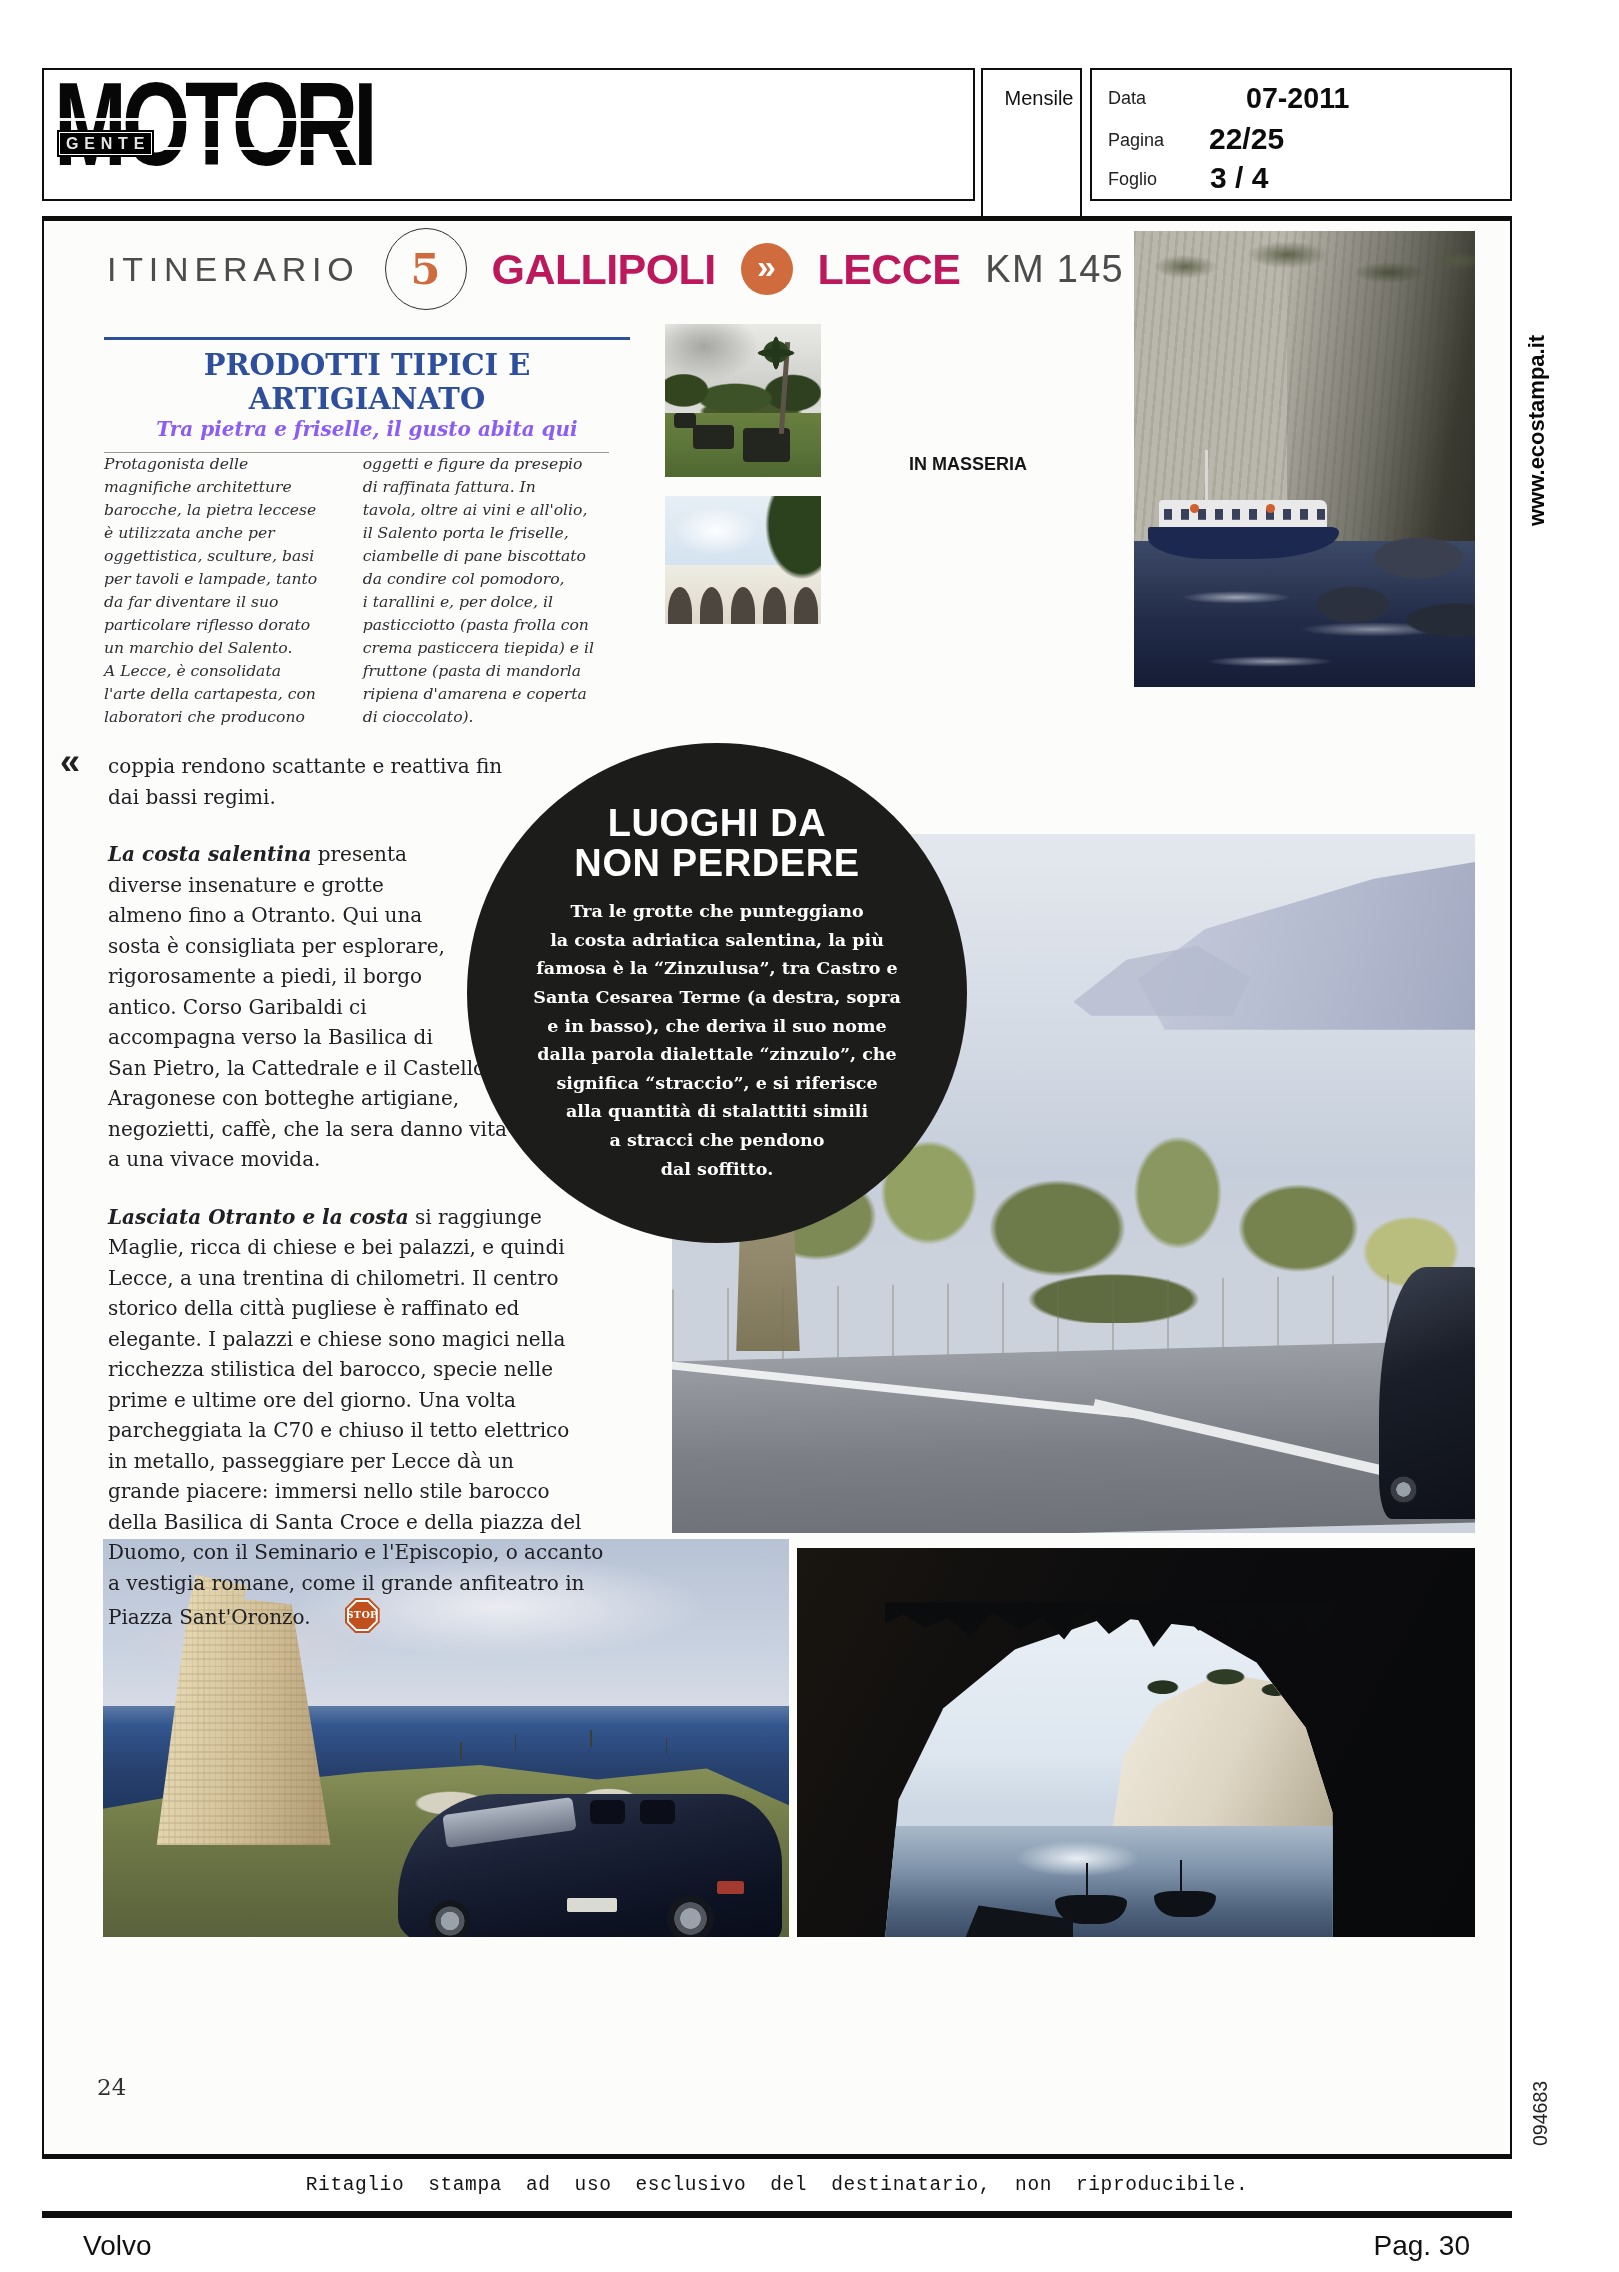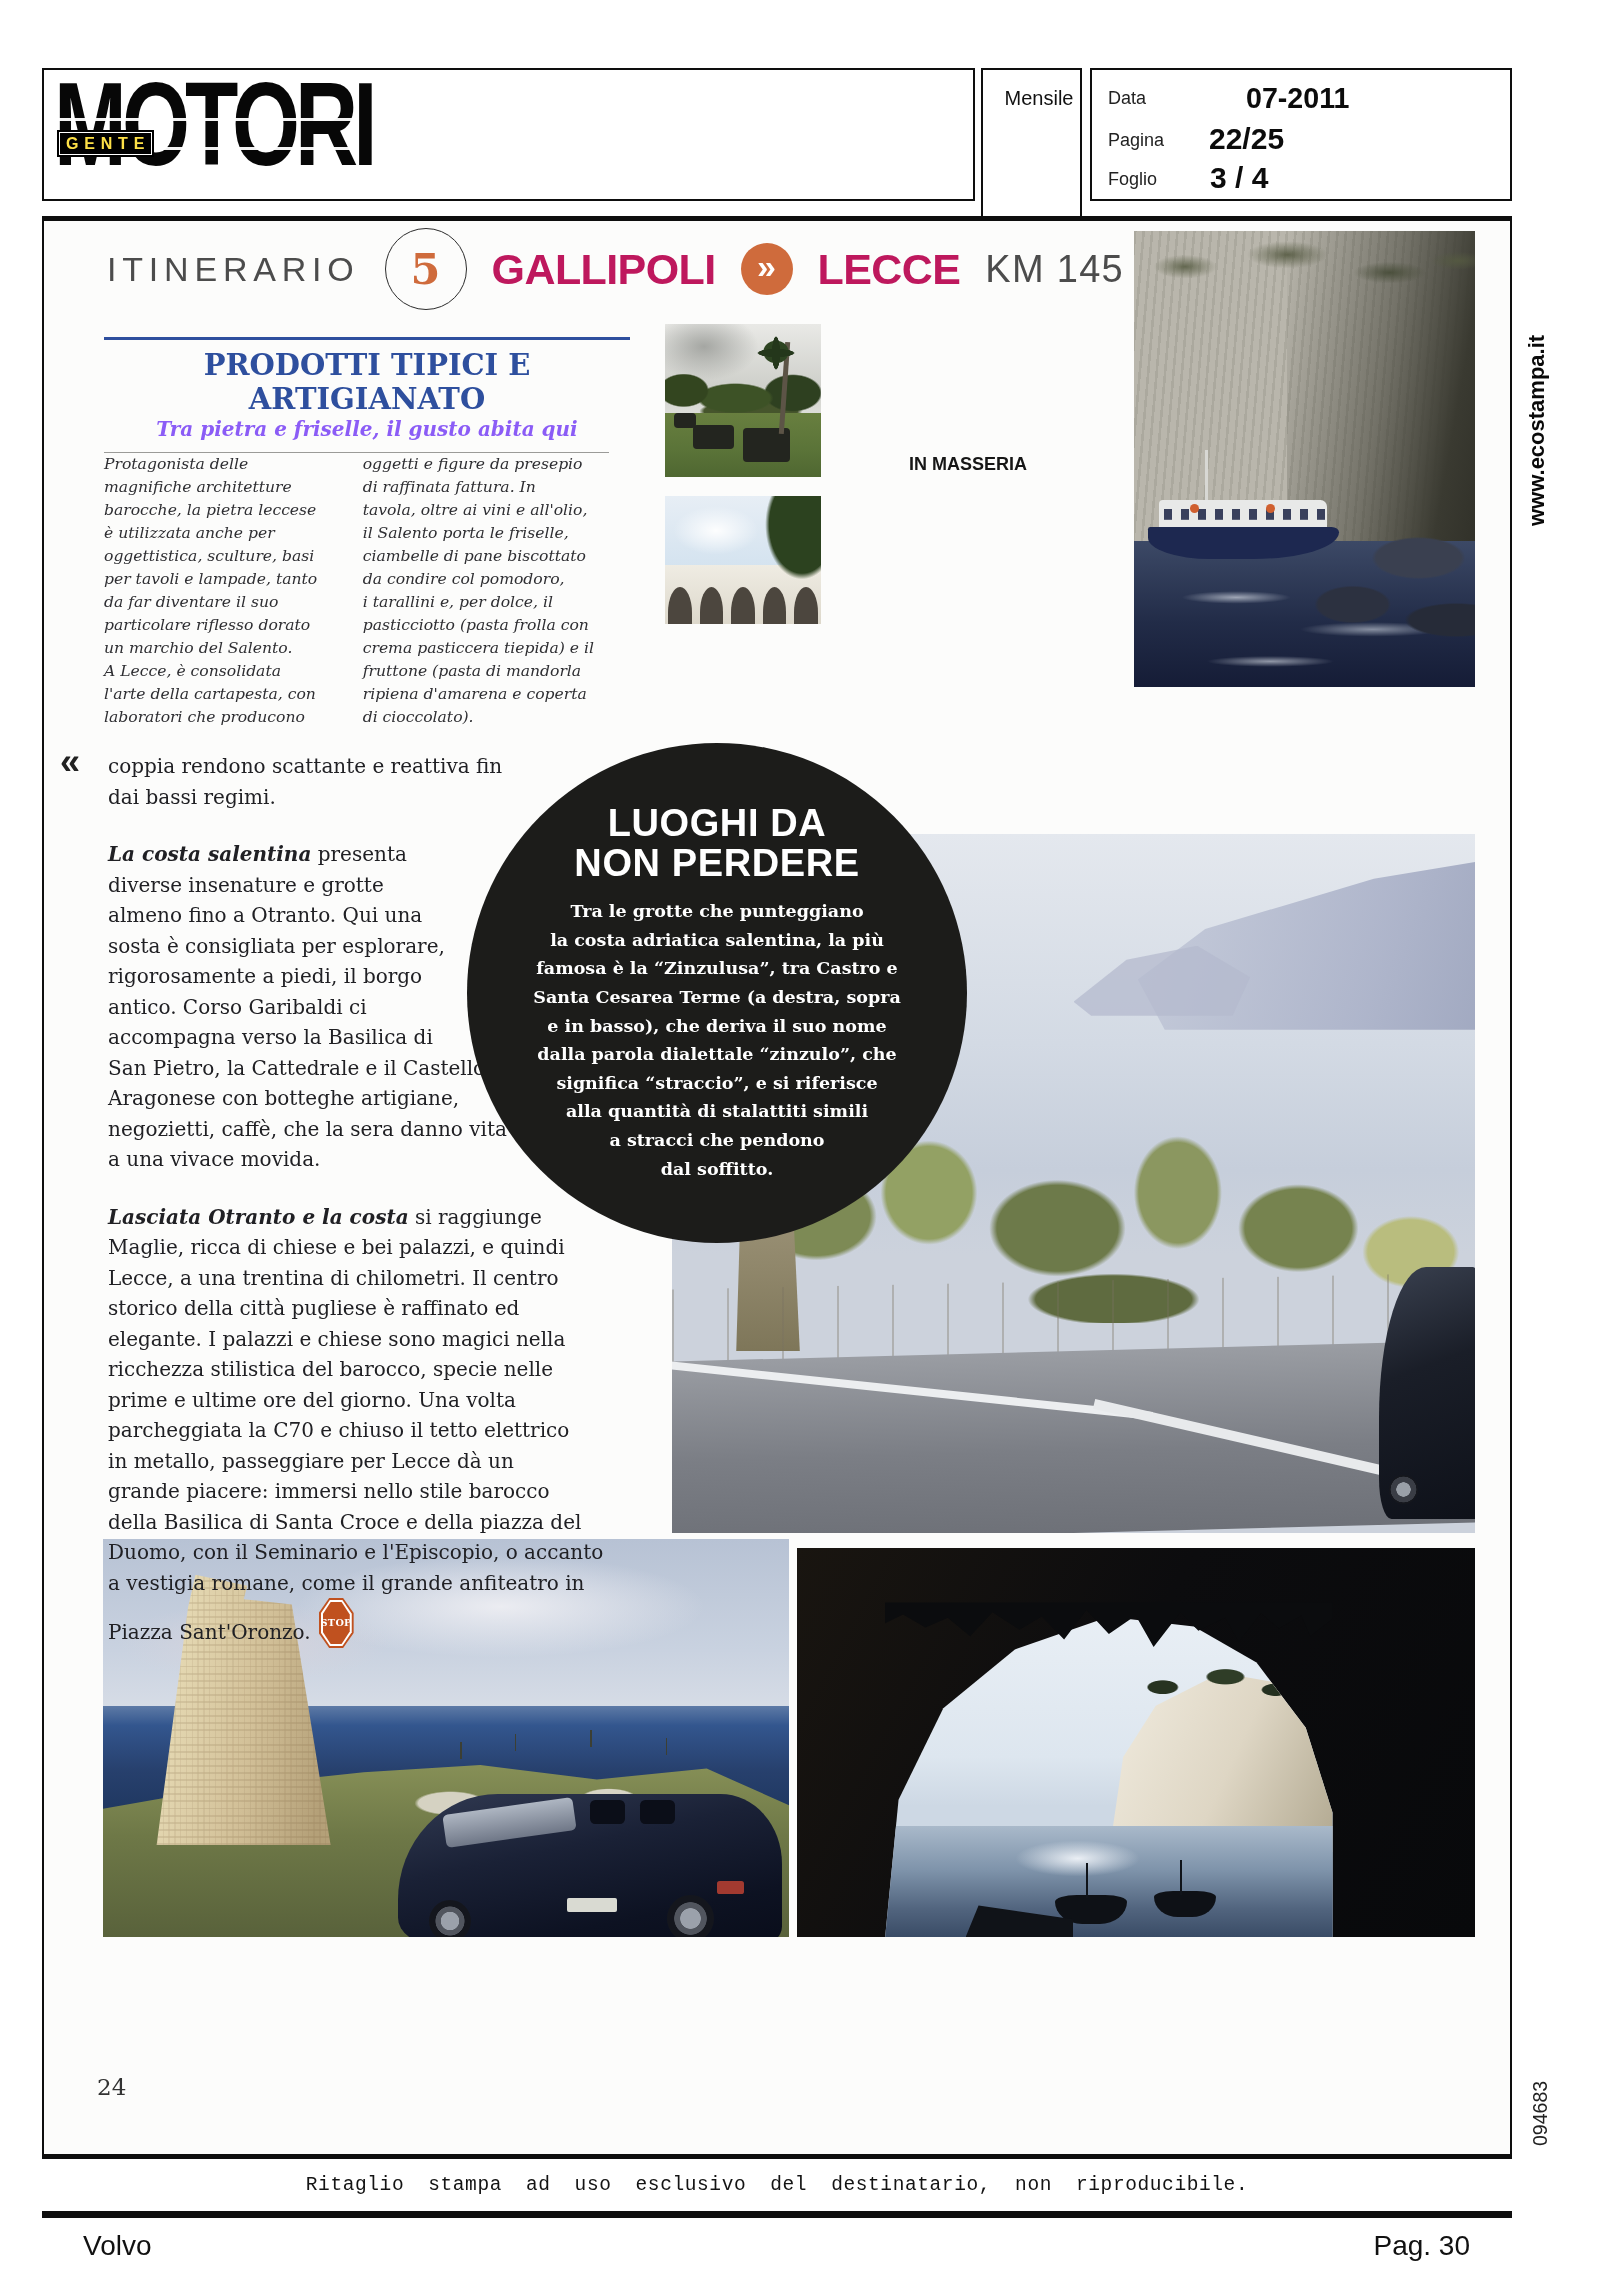--- a/index.html
+++ b/index.html
@@ -9,21 +9,21 @@
 
   
   .cell{position:absolute;border:2.6px solid #0e0e0e;background:#fff;box-sizing:border-box;}
   .logo-cell{left:42px;top:68px;width:933px;height:133px;}
   .mensile-cell{left:981px;top:68px;width:101px;height:150px;}
   .data-cell{left:1090px;top:68px;width:422px;height:133px;}
   .motori{position:absolute;left:10.4px;top:-5.2px;font-weight:bold;font-size:118px;letter-spacing:-6.5px;
           color:#070707;transform:scaleX(.74);transform-origin:left top;line-height:1;}
   .logo-cuts{position:absolute;left:10.4px;top:22px;width:305px;height:86px;
              background:repeating-linear-gradient(180deg,transparent 0 26px,rgba(255,255,255,.95) 26px 29px);}
-  .gente{position:absolute;left:13px;top:60px;background:#000;color:#fde047;font-weight:bold;font-size:16px;
+  .gente{position:absolute;left:13px;top:60px;background:#000;color:#e5e5e5;font-weight:bold;font-size:16px;
          letter-spacing:5.8px;padding:4.5px 3.9px 4.5px 9px;outline:1.3px solid #fff;outline-offset:-3.2px;}
   .mensile-txt{position:absolute;right:6.5px;top:17px;font-size:20px;color:#111;}
   .drow{position:absolute;left:16px;font-size:18px;color:#222;}
   .dval{position:absolute;font-weight:bold;color:#0c0c0c;}
 
   
   .main-frame{position:absolute;left:42px;top:216px;width:1470px;height:1940px;box-sizing:border-box;
               border:2.6px solid #0e0e0e;border-top-width:5.2px;background:#fcfcfb;}
   .ritaglio{position:absolute;left:42px;top:2156px;width:1470px;height:62px;box-sizing:border-box;
             border-top:3.2px solid #0e0e0e;border-bottom:7.1px solid #0e0e0e;background:#fff;
@@ -64,21 +64,21 @@
   .masseria{position:absolute;left:909px;top:454px;width:156px;}
   .masseria h3{margin:0;font-size:18px;font-weight:bold;color:#161616;}
   .masseria p{margin:3.9px 0 0 0;white-space:pre-line;font-size:12.7px;line-height:21.4px;color:#5b5b5b;}
   .quotemark{position:absolute;left:60px;top:741px;font-size:36px;font-weight:bold;color:#222;}
   .bodycol{position:absolute;left:108px;top:751px;width:623px;font-family:"DejaVu Serif",serif;
            font-size:20px;line-height:30.5px;color:#202024;z-index:4;}
   .bodycol p{margin:0;white-space:pre-line;}
   .bodycol p + p{margin-top:27px;}
   .lead{font-weight:bold;font-style:italic;}
 
-  .stop{display:inline-block;position:relative;width:35px;height:50px;margin-left:8px;vertical-align:-9px;}
+  .stop{display:inline-block;position:relative;width:35px;height:35px;margin-left:34px;vertical-align:-9px;}
   .oct{clip-path:polygon(30% 0,70% 0,100% 30%,100% 70%,70% 100%,30% 100%,0 70%,0 30%);}
   .stop-outer{position:absolute;inset:0;background:#c0511f;}
   .stop-ring{position:absolute;inset:1.9px;background:#ffffff;}
   .stop-core{position:absolute;inset:3.9px;background:#c0511f;display:flex;align-items:center;justify-content:center;}
   .stop-core span{color:#fff;font-weight:bold;font-size:9.7px;letter-spacing:0.3px;}
 
   
   .blackcircle{position:absolute;left:467px;top:743px;width:500px;height:500px;border-radius:50%;
                background:#1c1c1a;z-index:6;text-align:center;box-sizing:border-box;padding-top:60px;}
   .bc-title{color:#fff;font-weight:bold;font-size:38px;line-height:40px;letter-spacing:0.6px;white-space:pre-line;}

